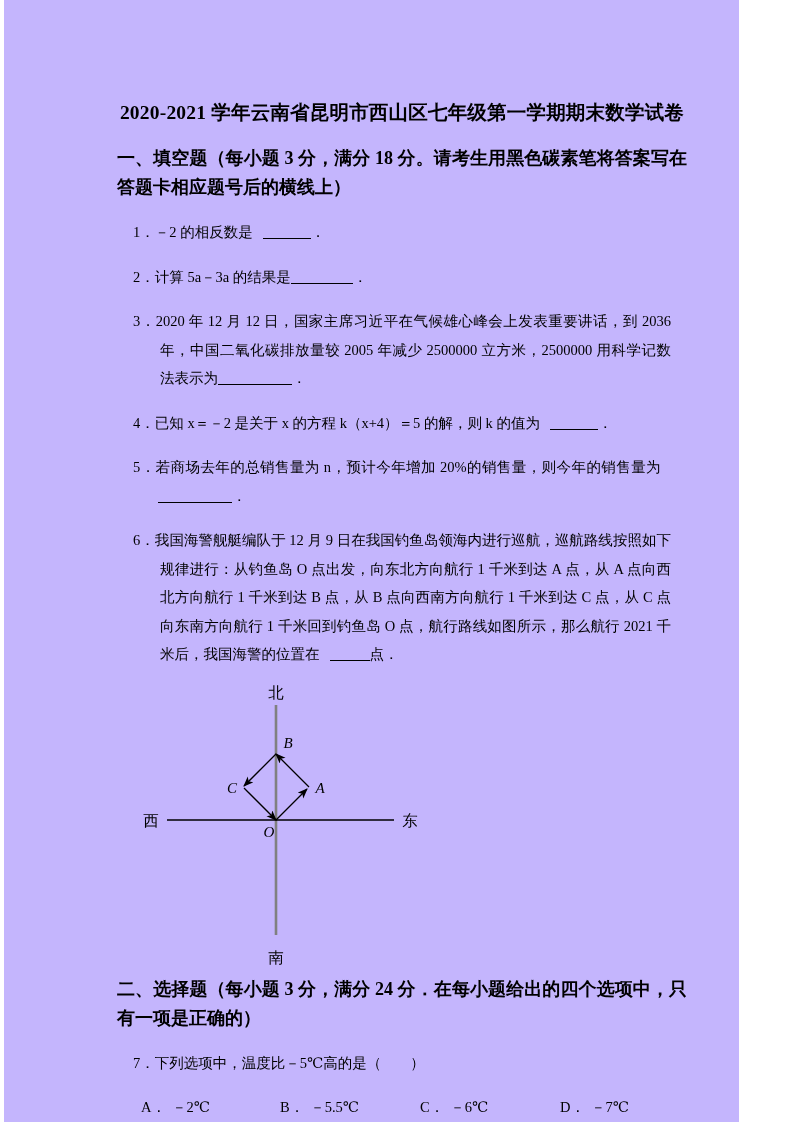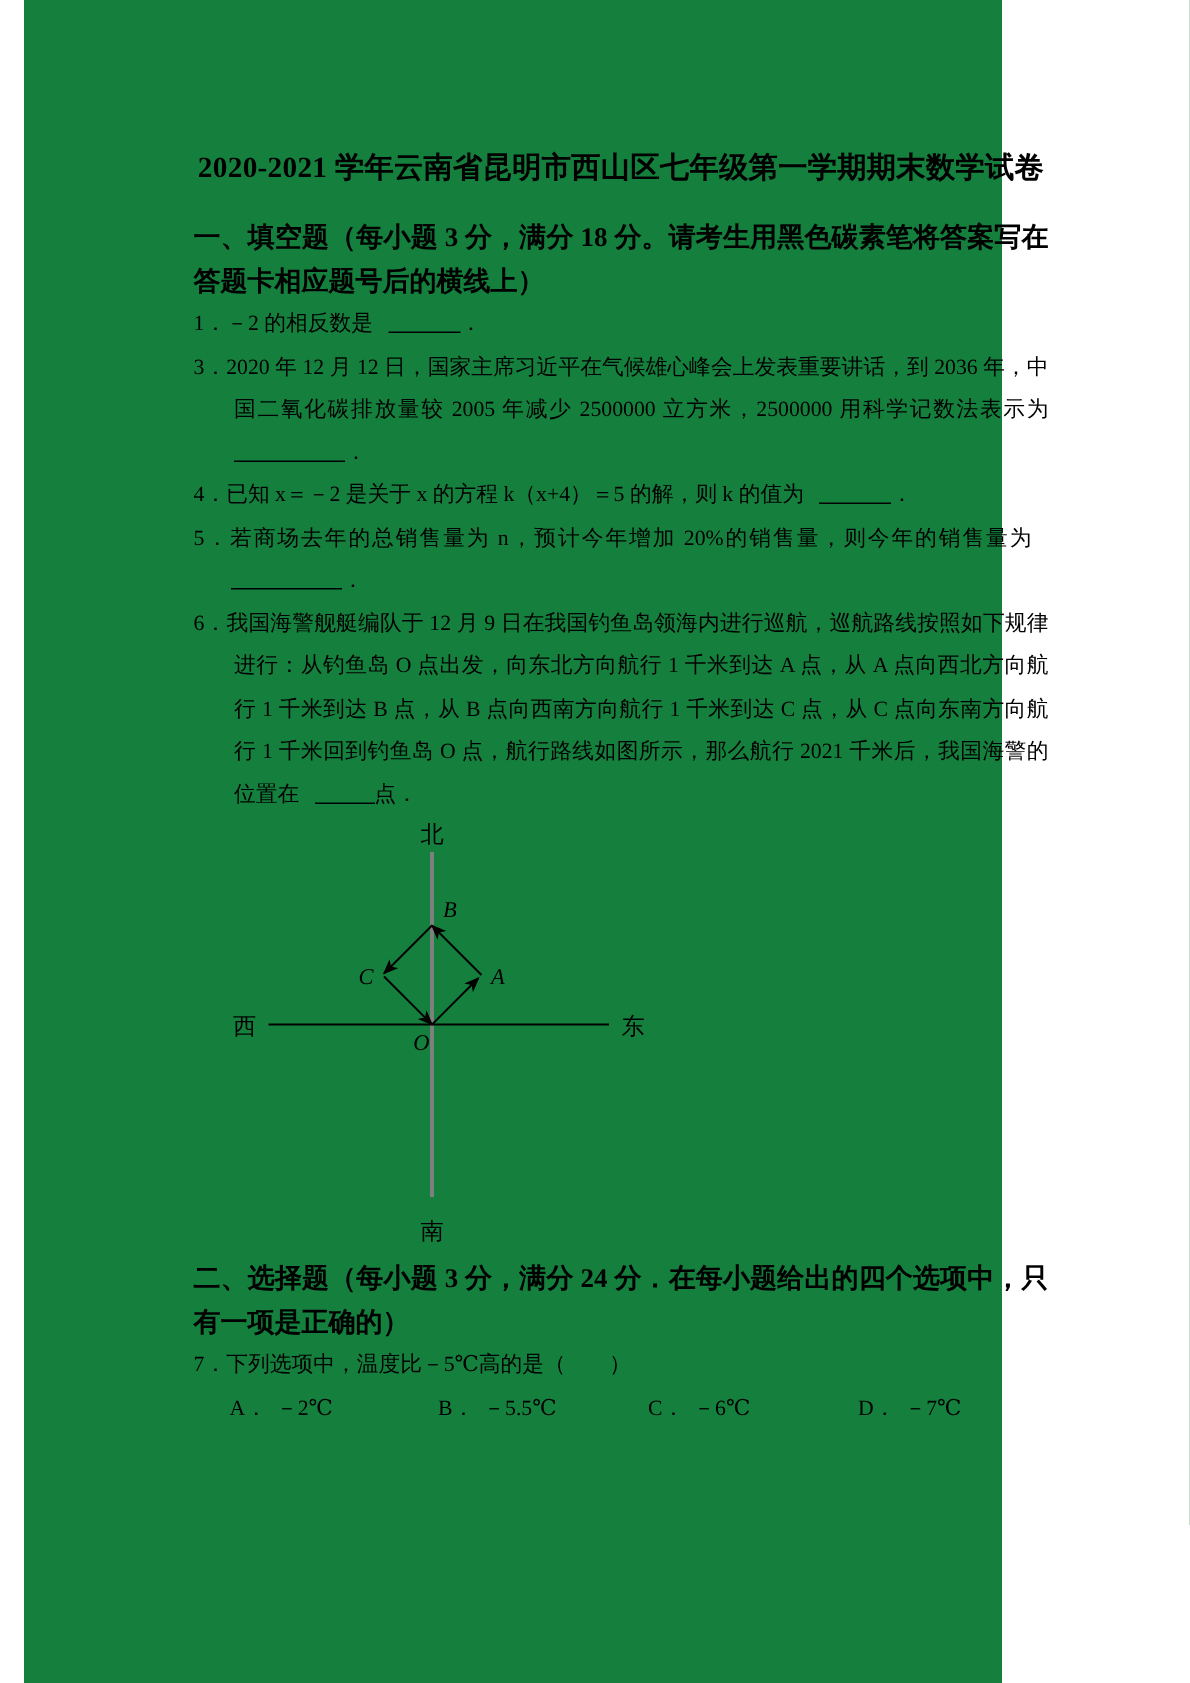--- a/index.html
+++ b/index.html
@@ -11,24 +11,24 @@
     width: 793px;
     height: 1122px;
     position: relative;
     font-family: "Liberation Serif", "DejaVu Serif", serif;
     color: #000000;
     overflow: hidden;
   }
 
   .page {
     position: absolute;
-    left: 16px; top: 0;
-    width: 652px;
+    left: 4px; top: 0;
+    width: 735px;
     height: 1122px;
-    background: #15803d;
+    background: #c4b5fd;
   }
 
   .content {
     position: absolute;
     left: 113px;
     top: 96px;
     width: 570px;
   }
 
   
@@ -49,21 +49,21 @@
     font-weight: bold;
     line-height: 29px;
     margin: 0;
     text-align: justify;
   }
 
   
   .q {
     font-size: 14.5px;
     line-height: 28.5px;
-    margin: 0;
+    margin: 16px;
     text-align: justify;
   }
   .q-hang {
     padding-left: 25px;
     text-indent: -25px;
   }
   .q-hang-wide {
     padding-left: 27px;
     text-indent: -27px;
   }
@@ -117,20 +117,23 @@
   <div class="content">
 
     <h1 class="doc-title">2020-2021 学年云南省昆明市西山区七年级第一学期期末数学试卷</h1>
 
     <p class="section-head">一、填空题（每小题 3 分，满分 18 分。请考生用黑色碳素笔将答案写在答题卡相应题号后的横线上）</p>
 
     <p class="q q-hang">
       <span>1．</span><span>－2 的相反数是</span><span class="gap-s"></span><span class="blank bl-md"></span><span>．</span>
     </p>
 
+    <p class="q q-hang">
+      <span>2．</span><span>计算 5a－3a 的结果是</span><span class="blank bl-lg"></span><span>．</span>
+    </p>
 
     <p class="q q-hang-wide">
       <span>3．</span><span>2020 年 12 月 12 日，国家主席习近平在气候雄心峰会上发表重要讲话，到 2036 年，中国二氧化碳排放量较 2005 年减少 2500000 立方米，2500000 用科学记数法表示为</span><span class="blank bl-xl"></span><span>．</span>
     </p>
 
     <p class="q q-hang">
       <span>4．</span><span>已知 x＝－2 是关于 x 的方程 k（x+4）＝5 的解，则 k 的值为</span><span class="gap-s"></span><span class="blank bl-md"></span><span>．</span>
     </p>
 
     <p class="q q-hang">

